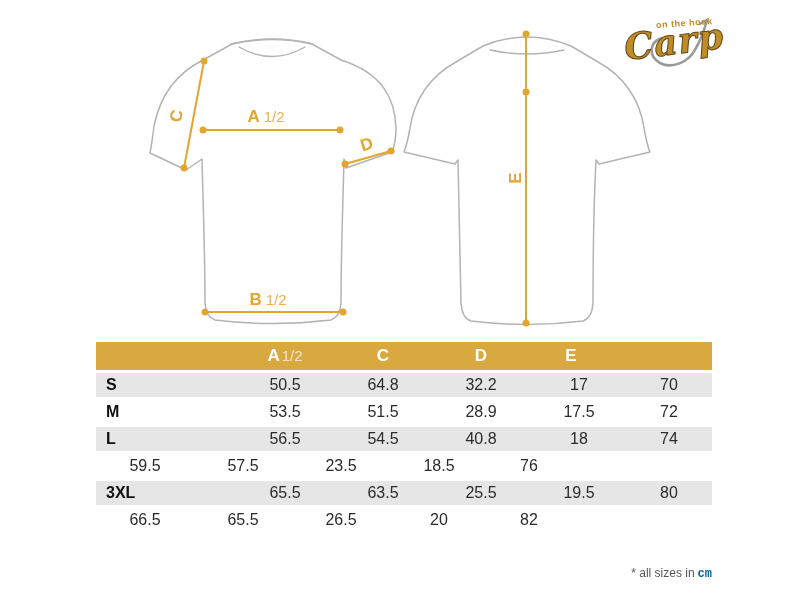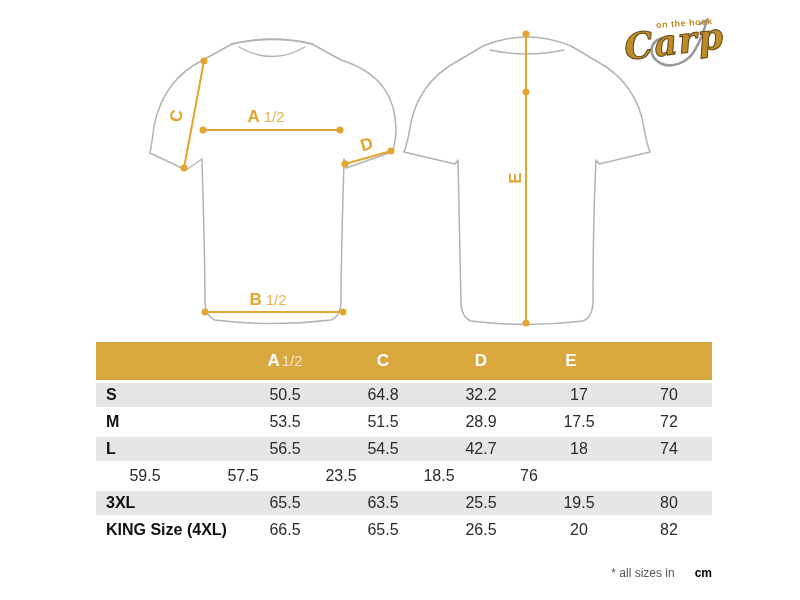--- a/index.html
+++ b/index.html
@@ -23,32 +23,32 @@
     letter-spacing:.5px;transform:rotate(-4deg);white-space:nowrap;
   }
   .logo-name{
     position:absolute;left:4px;top:8px;font-family:"DejaVu Serif",serif;
     font-style:italic;font-weight:bold;font-size:36px;color:#c08c28;
     transform:rotate(-7deg);-webkit-text-stroke:1px #5c4514;letter-spacing:1px;
   }
   
   .size-table{position:absolute;left:96px;top:342px;width:616px;}
   .thead{
-    display:flex;align-items:center;height:38px;background:#d9a93f;color:#fff;
+    display:flex;align-items:center;height:28px;background:#d9a93f;color:#fff;
   }
   .trow{display:flex;align-items:center;height:24px;margin-top:3px;color:#2b2b2b;}
   .tbody .trow:nth-child(odd){background:#e6e6e6;}
   .cell{flex:0 0 98px;text-align:center;font-size:16px;}
   .cell.last{flex:0 0 82px;}
   .size-col{flex:0 0 140px;text-align:left;padding-left:10px;font-weight:bold;color:#111;box-sizing:border-box;}
   .hl{font-weight:bold;font-size:17px;}
   .hf{font-weight:normal;font-size:15px;opacity:.7;margin-left:2px;}
   
   .footnote{position:absolute;right:88px;top:566px;font-size:12px;color:#555;}
-  .footnote .unit{font-weight:bold;color:#000000;margin-left:20px;}
+  .footnote .unit{font-weight:bold;color:#0369a1;margin-left:3px;font-family:Liberation Mono, monospace;}
 </style>
 </head>
 <body>
 
 <div class="stage">
 
   <svg class="diagram-svg" width="800" height="340" viewBox="0 0 800 340">
 
     <g>
       <path class="shirt" d="M 232,44 L 203,60 C 177,73 160,96 154,126 Q 152,143 150,153
@@ -141,41 +141,40 @@
         <div class="cell">53.5</div>
         <div class="cell">51.5</div>
         <div class="cell">28.9</div>
         <div class="cell">17.5</div>
         <div class="cell last">72</div>
       </div>
       <div class="trow">
         <div class="cell size-col">L</div>
         <div class="cell">56.5</div>
         <div class="cell">54.5</div>
-        <div class="cell">42.7</div>
+        <div class="cell">40.8</div>
         <div class="cell">18</div>
         <div class="cell last">74</div>
       </div>
       <div class="trow">
         <div class="cell">59.5</div>
         <div class="cell">57.5</div>
         <div class="cell">23.5</div>
         <div class="cell">18.5</div>
         <div class="cell last">76</div>
       </div>
       <div class="trow">
         <div class="cell size-col">3XL</div>
         <div class="cell">65.5</div>
         <div class="cell">63.5</div>
         <div class="cell">25.5</div>
         <div class="cell">19.5</div>
         <div class="cell last">80</div>
       </div>
       <div class="trow">
-        <div class="cell size-col">KING Size (4XL)</div>
         <div class="cell">66.5</div>
         <div class="cell">65.5</div>
         <div class="cell">26.5</div>
         <div class="cell">20</div>
         <div class="cell last">82</div>
       </div>
     </div>
   </div>
 
   <div class="footnote">

